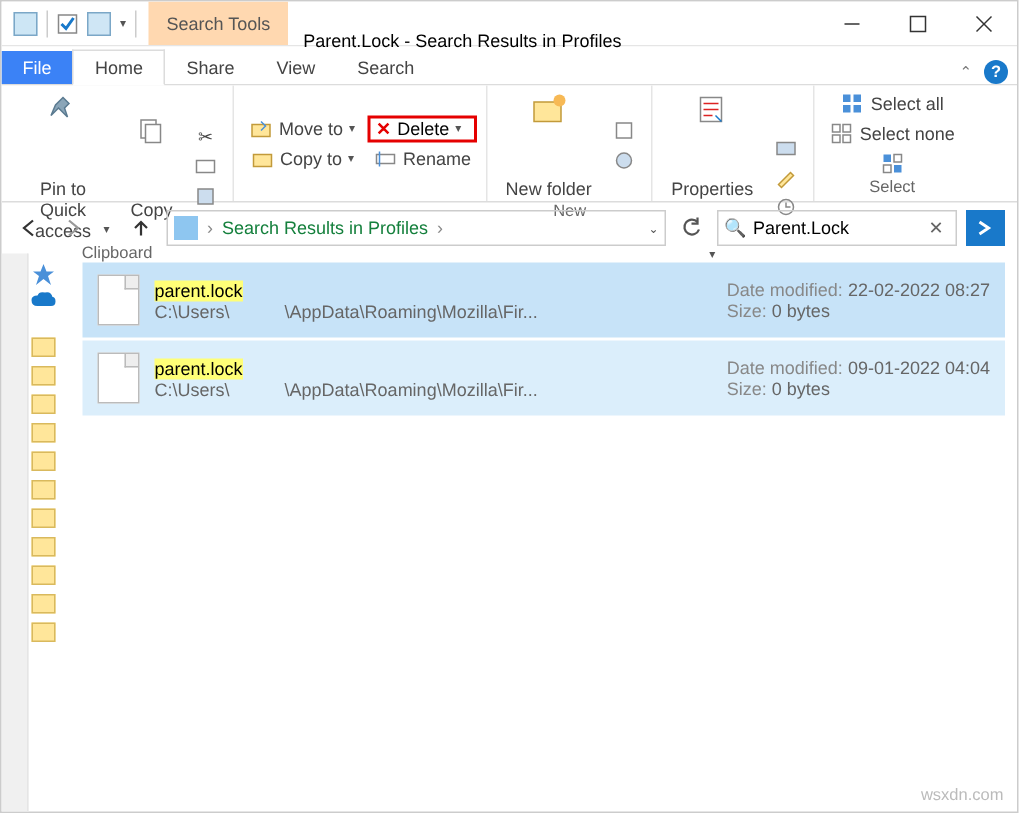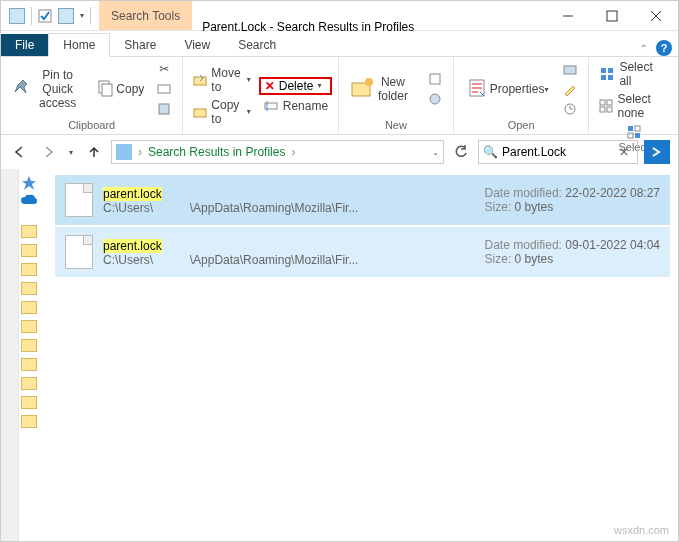--- a/index.html
+++ b/index.html
@@ -10,33 +10,33 @@
     .qat-icon { width: 16px; height: 16px; background: #cde6f5; border: 1px solid #7ba7c7; }
     .qat-sep { width: 1px; height: 18px; background: #ccc; }
     .contexttab { background: #ffd8b0; color: #555; padding: 6px 12px; display: flex; align-items: center; height: 100%; }
     .wintitle { flex: 1; padding-left: 10px; display: flex; align-items: center; margin-top: 23px; }
     .wincontrols { display: flex; }
     .wincontrols .wc { width: 44px; height: 30px; display: flex; align-items: center; justify-content: center; }
     .wc svg { width: 10px; height: 10px; stroke: #333; stroke-width: 1; fill: none; }
     
     .tabs { display: flex; align-items: flex-end; height: 26px; background: #fff; border-bottom: 1px solid #dcdcdc; }
     .tab { padding: 4px 14px; color: #444; cursor: default; }
-    .tab.file { background: #0c4a6e; color: #fff; }
+    .tab.file { background: #3b82f6; color: #fff; }
     .tab.active { border: 1px solid #dcdcdc; border-bottom: 1px solid #fff; margin-bottom: -1px; }
     .tab.context { color: #444; }
     .tabs .spacer { flex: 1; }
     .help { margin-right: 6px; display: flex; align-items: center; gap: 8px; }
     .help .chev { color: #777; font-size: 10px; }
     .help .q { width: 16px; height: 16px; border-radius: 50%; background: #1979ca; color: #fff; display: flex; align-items: center; justify-content: center; font-size: 11px; font-weight: bold; }
     
     .ribbon { display: flex; height: 78px; border-bottom: 1px solid #dcdcdc; background: #fff; }
     .group { display: flex; flex-direction: column; border-right: 1px solid #e5e5e5; padding: 2px 6px; }
     .group-body { flex: 1; display: flex; align-items: center; gap: 4px; }
     .group-label { text-align: center; color: #666; font-size: 11px; padding-bottom: 1px; }
-    .rbtn { display: flex; flex-direction: row; align-items: center; justify-content: center; padding: 2px 6px; min-width: 36px; color: #444; }
+    .rbtn { display: flex; flex-direction: column; align-items: center; justify-content: center; padding: 2px 6px; min-width: 36px; color: #444; gap: 32px; }
     .rbtn .ico { width: 24px; height: 24px; display: flex; align-items: center; justify-content: center; margin-bottom: 2px; }
     .rbtn.small { flex-direction: row; min-width: 0; padding: 1px 4px; gap: 4px; font-size: 12px; }
     .rbtn.small .ico { width: 16px; height: 16px; margin: 0; }
     .vstack { display: flex; flex-direction: column; gap: 2px; }
     .delete-highlight { border: 2px solid #e50000; padding: 0 4px; display: flex; align-items: center; gap: 4px; }
     .dd { font-size: 8px; color: #555; }
     
     .navbar { display: flex; align-items: center; height: 34px; padding: 4px 8px; gap: 6px; }
     .navbtn { width: 22px; height: 22px; display: flex; align-items: center; justify-content: center; color: #555; }
     .addr { flex: 1; display: flex; align-items: center; border: 1px solid #ccc; height: 24px; padding: 0 4px; gap: 6px; }

